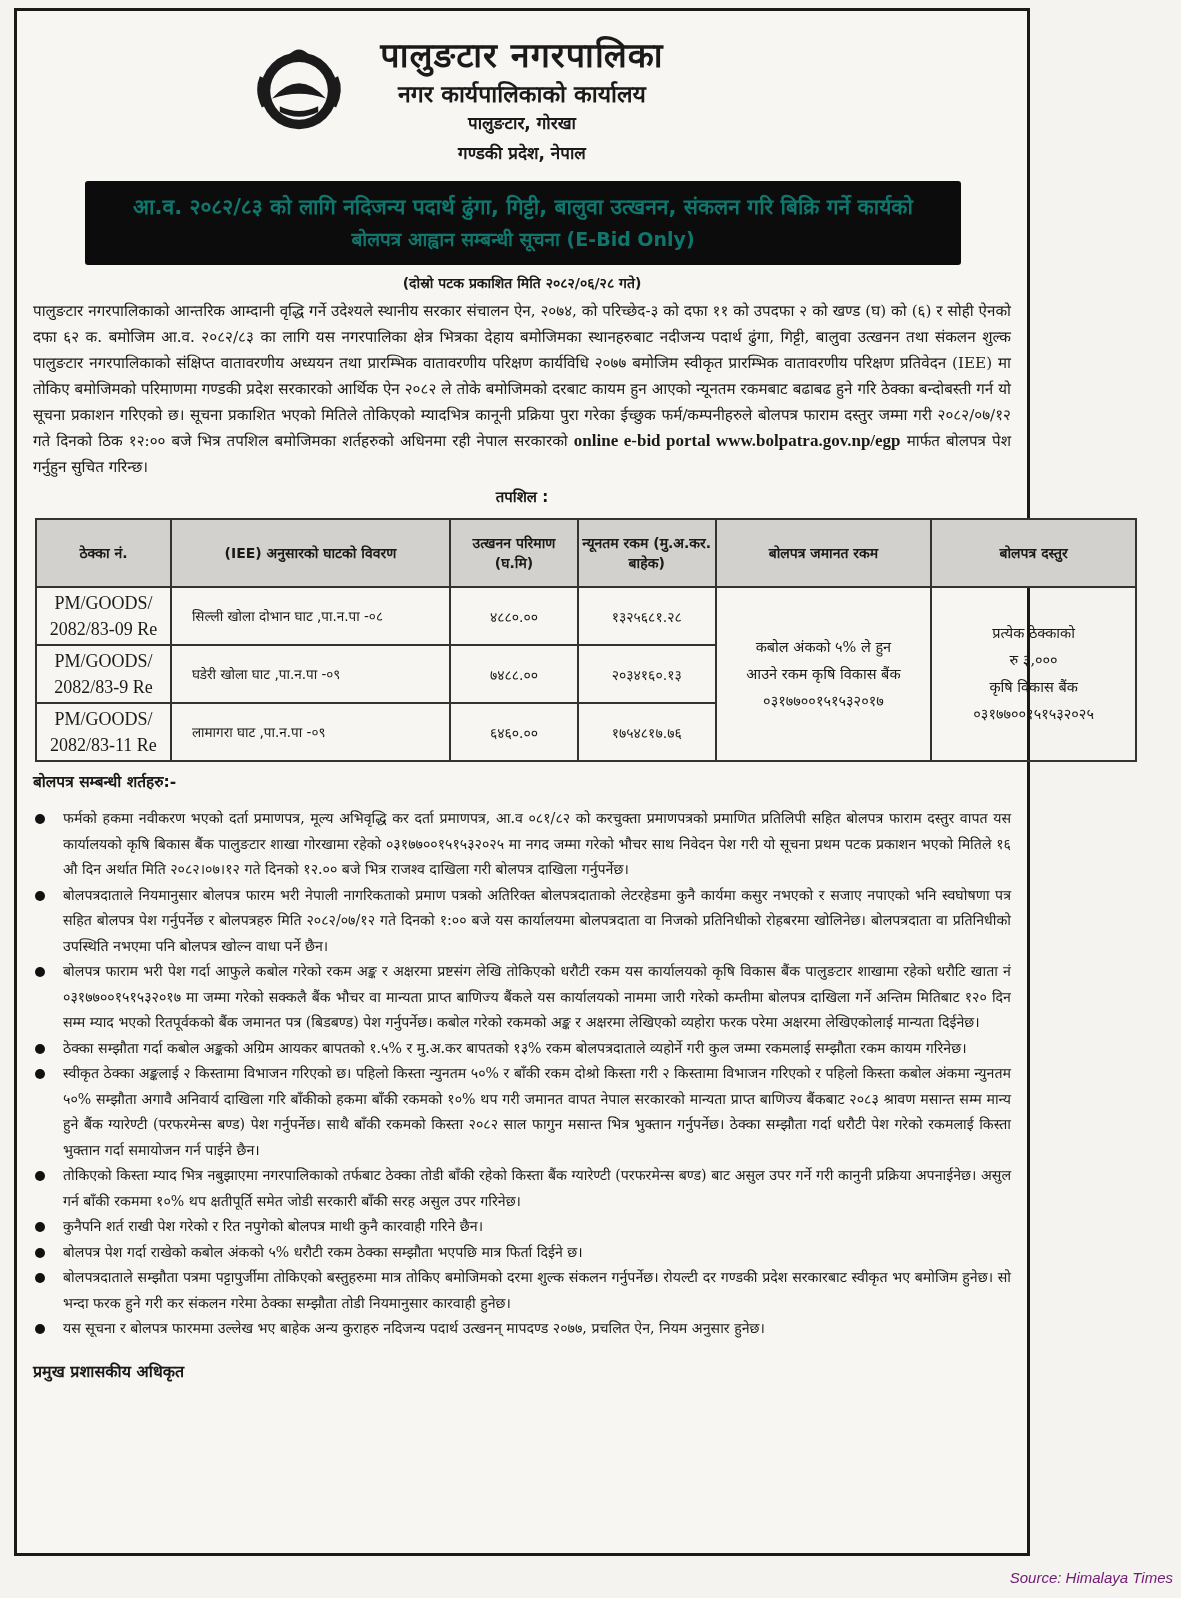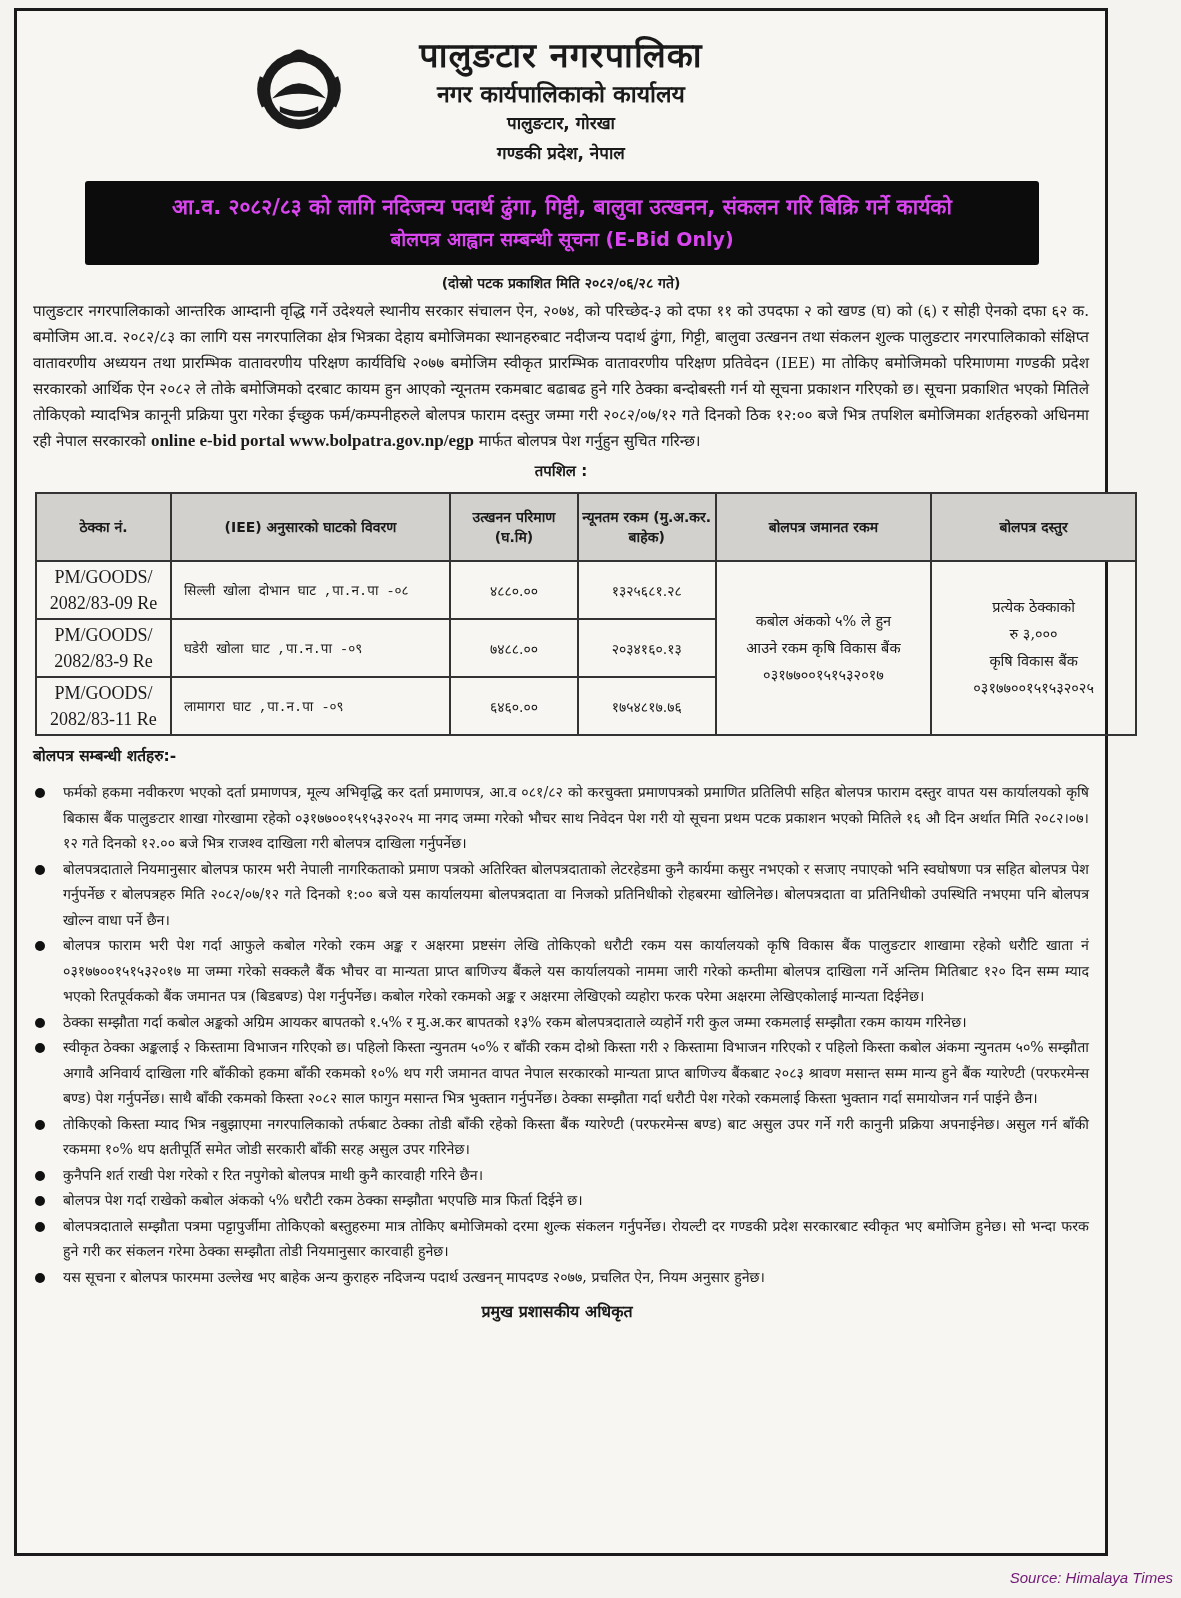--- a/index.html
+++ b/index.html
@@ -7,21 +7,21 @@
     width: 1181px; height: 1598px;
     background: #f4f3f0;
     font-family: "DejaVu Sans", sans-serif;
     color: #1a1a1a;
     position: relative;
     overflow: hidden;
   }
   .notice {
     position: absolute;
     left: 14px; top: 8px;
-    width: 1094px; height: 1548px;
+    width: 1016px; height: 1548px;
     border: 3px solid #1a1a1a;
     background: #f7f6f3;
     padding: 0 16px;
   }
   .header {
     position: relative;
     height: 160px;
     text-align: center;
   }
   .emblem {
@@ -30,21 +30,21 @@
     width: 96px; height: 96px;
   }
   .org-name { position: absolute; left: 0; right: 0; top: 20px; font-size: 34px; font-weight: bold; letter-spacing: 1px; }
   .office-name { position: absolute; left: 0; right: 0; top: 66px; font-size: 23px; font-weight: bold; }
   .address { position: absolute; left: 0; right: 0; top: 100px; font-size: 17px; font-weight: bold; }
   .province { position: absolute; left: 0; right: 0; top: 130px; font-size: 17px; font-weight: bold; }
 
   .title-banner {
     margin: 10px 50px 0 52px;
     background: #0c0c0c;
-    color: #d946ef;
+    color: #0f766e;
     text-align: center;
     padding: 10px 10px 12px;
     border-radius: 3px;
     height: 84px;
   }
   .title-banner .l1 { font-size: 21px; font-weight: bold; line-height: 32px; }
   .title-banner .l2 { font-size: 19px; font-weight: bold; line-height: 32px; }
   .publish-date { text-align: center; font-size: 14px; font-weight: bold; margin-top: 8px; }
 
   .intro {
@@ -67,44 +67,44 @@
   table.bids th, table.bids td { border: 2px solid #333; text-align: center; }
   table.bids th {
     background: #d2d1ce;
     font-weight: bold;
     height: 68px;
     font-size: 14px;
     line-height: 20px;
   }
   table.bids td { height: 58px; }
   td.code { font-family: "Liberation Serif", serif; font-size: 18px; line-height: 26px; }
-  td.desc { text-align: left !important; padding-left: 12px; font-size: 13.5px; font-family: Liberation Mono, monospace; }
+  td.desc { text-align: left !important; padding-left: 20px; font-size: 13.5px; }
   td.num { font-size: 14px; margin-top: 38px; }
   td.merged { font-family: "DejaVu Serif", serif; font-size: 14.5px; line-height: 27px; }
 
   .terms-heading { font-weight: bold; font-size: 15.5px; margin-top: 8px; }
   ul.terms { list-style: none; margin-top: 14px; }
   ul.terms li {
     position: relative;
     padding-left: 30px;
     font-family: "DejaVu Serif", serif;
     font-size: 14.2px;
     line-height: 25.5px;
     text-align: justify;
   }
   .bullet {
     position: absolute; left: 2px; top: 8px;
     width: 10px; height: 10px; border-radius: 50%;
     background: #111;
   }
   .signature {
-    text-align: center;
+    text-align: left;
     font-weight: bold;
     font-size: 16px;
-    margin-top: 10px;
+    margin-top: 18px;
     padding-right: 8px;
   }
   .source {
     position: absolute;
     right: 8px; bottom: 12px;
     font-family: "Liberation Sans", sans-serif;
     font-style: italic;
     font-size: 15px;
     color: #701a75;
   }

